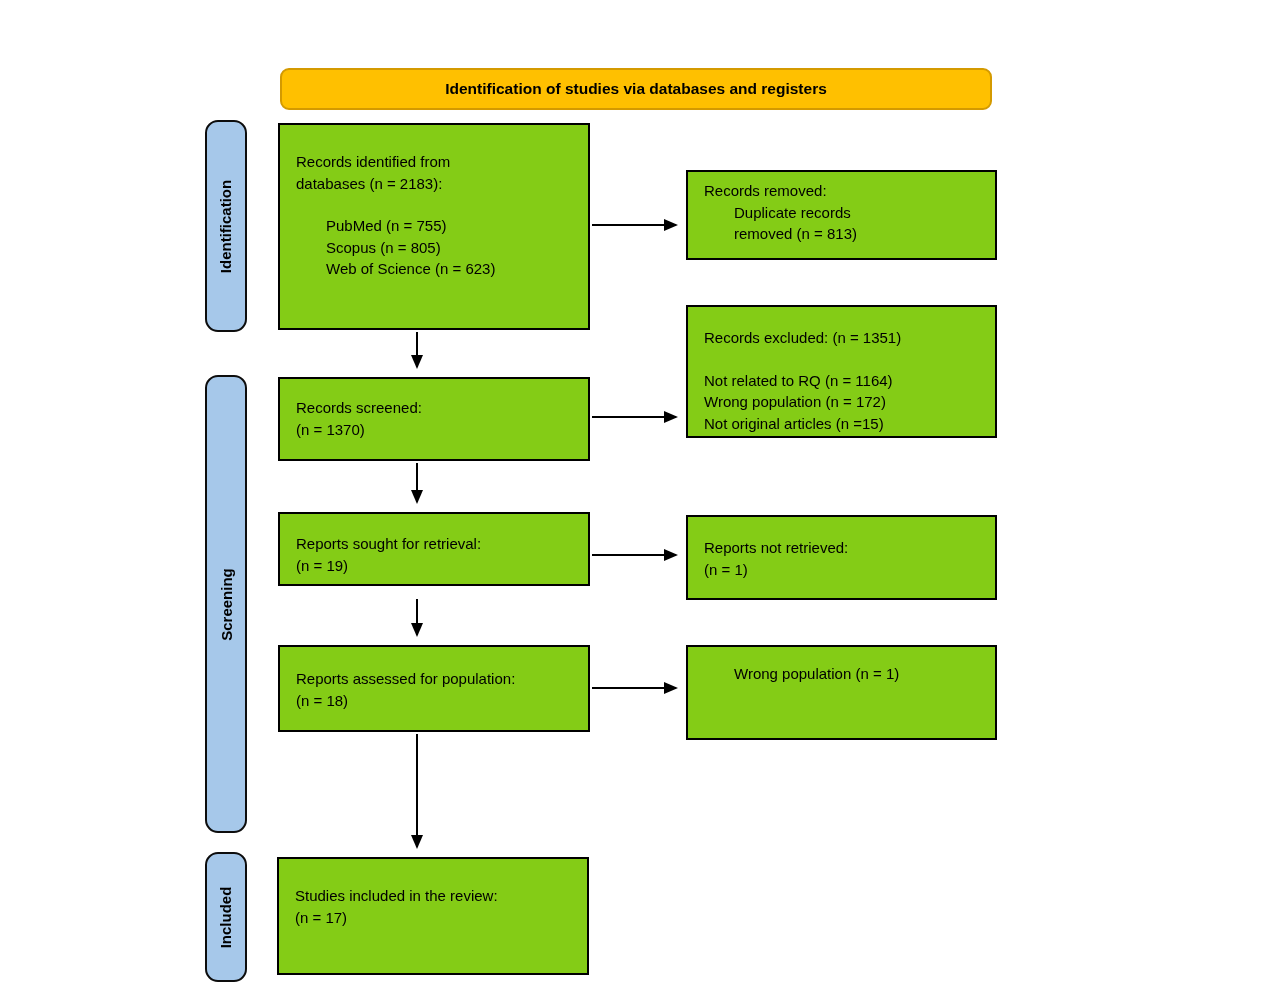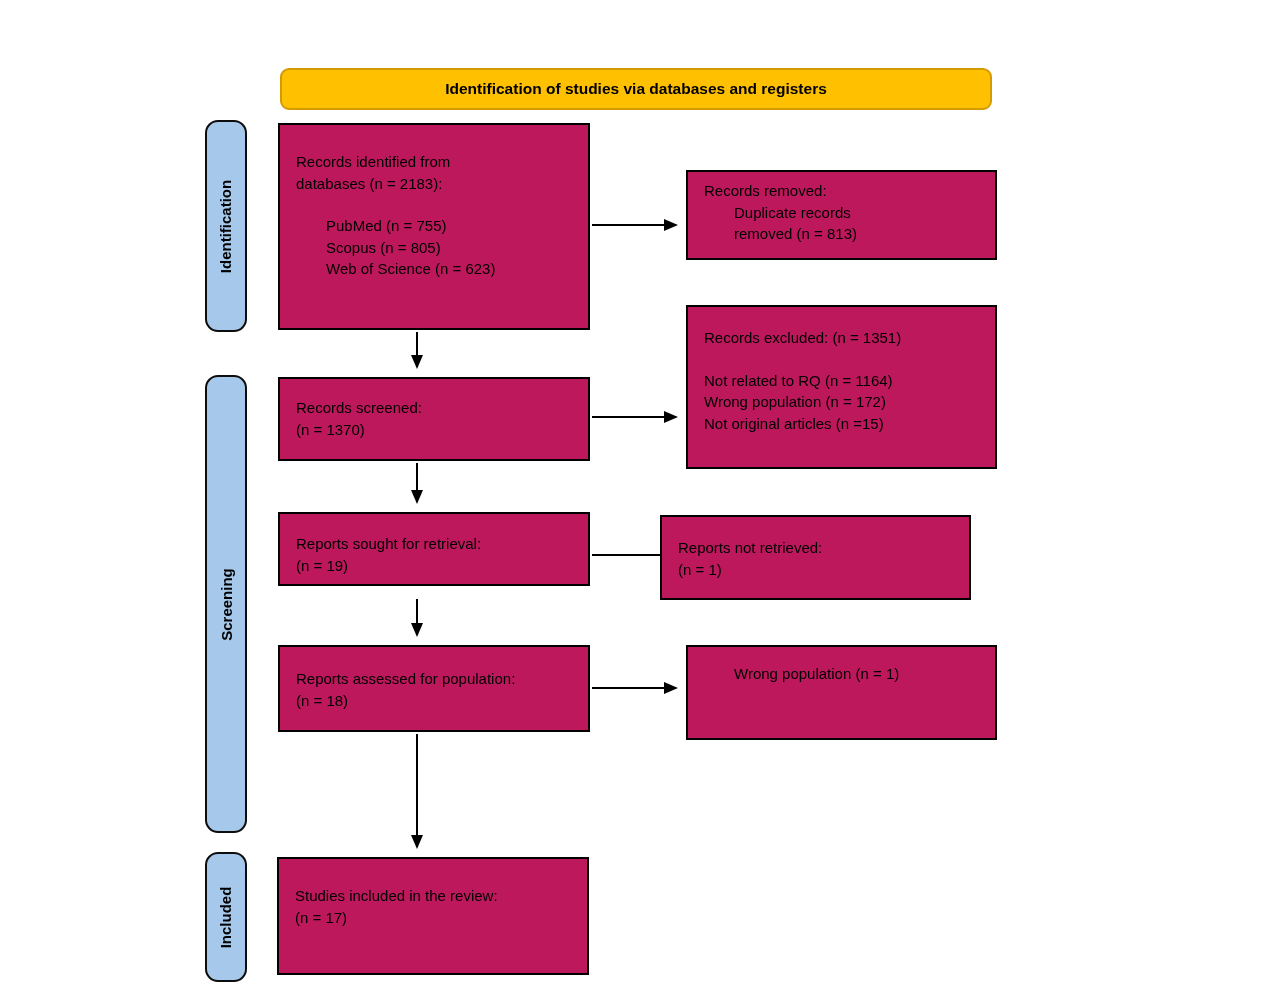--- a/index.html
+++ b/index.html
@@ -28,33 +28,33 @@
   .tab span {
     transform: rotate(-90deg);
     white-space: nowrap;
     font-weight: bold; font-size:15px; color:#000;
   }
   .tab-identification { top:120px; height:212px; }
   .tab-screening     { top:375px; height:458px; }
   .tab-included      { top:852px; height:130px; }
   .box {
     position:absolute;
-    background:#be185d; border:2px solid #000;
+    background:#84cc16; border:2px solid #000;
     box-sizing:border-box;
     font-size:15px; line-height:21.5px;
   }
   .line { white-space:nowrap; }
   .indent { margin-left:30px; }
   .spacer { height:21px; }
   .b1  { left:278px; top:123px; width:312px; height:207px; padding:26px 16px 0 16px; }
   .rb1 { left:686px; top:170px; width:311px; height:90px;  padding:8px 14px 0 16px; }
   .b2  { left:278px; top:377px; width:312px; height:84px;  padding:18px 16px 0 16px; }
-  .rb2 { left:686px; top:305px; width:311px; height:164px; padding:20px 14px 0 16px; }
+  .rb2 { left:686px; top:305px; width:311px; height:133px; padding:20px 14px 0 16px; }
   .b3  { left:278px; top:512px; width:312px; height:74px;  padding:19px 16px 0 16px; }
-  .rb3 { left:660px; top:515px; width:311px; height:85px;  padding:20px 14px 0 16px; }
+  .rb3 { left:686px; top:515px; width:311px; height:85px;  padding:20px 14px 0 16px; }
   .b4  { left:278px; top:645px; width:312px; height:87px;  padding:21px 16px 0 16px; }
   .rb4 { left:686px; top:645px; width:311px; height:95px;  padding:16px 14px 0 16px; }
   .b5  { left:277px; top:857px; width:312px; height:118px; padding:26px 14px 0 16px; }
   .arrow-layer {
     position:absolute; left:0; top:0; width:1278px; height:985px;
     pointer-events:none;
   }
 </style>
 </head>
 <body>

